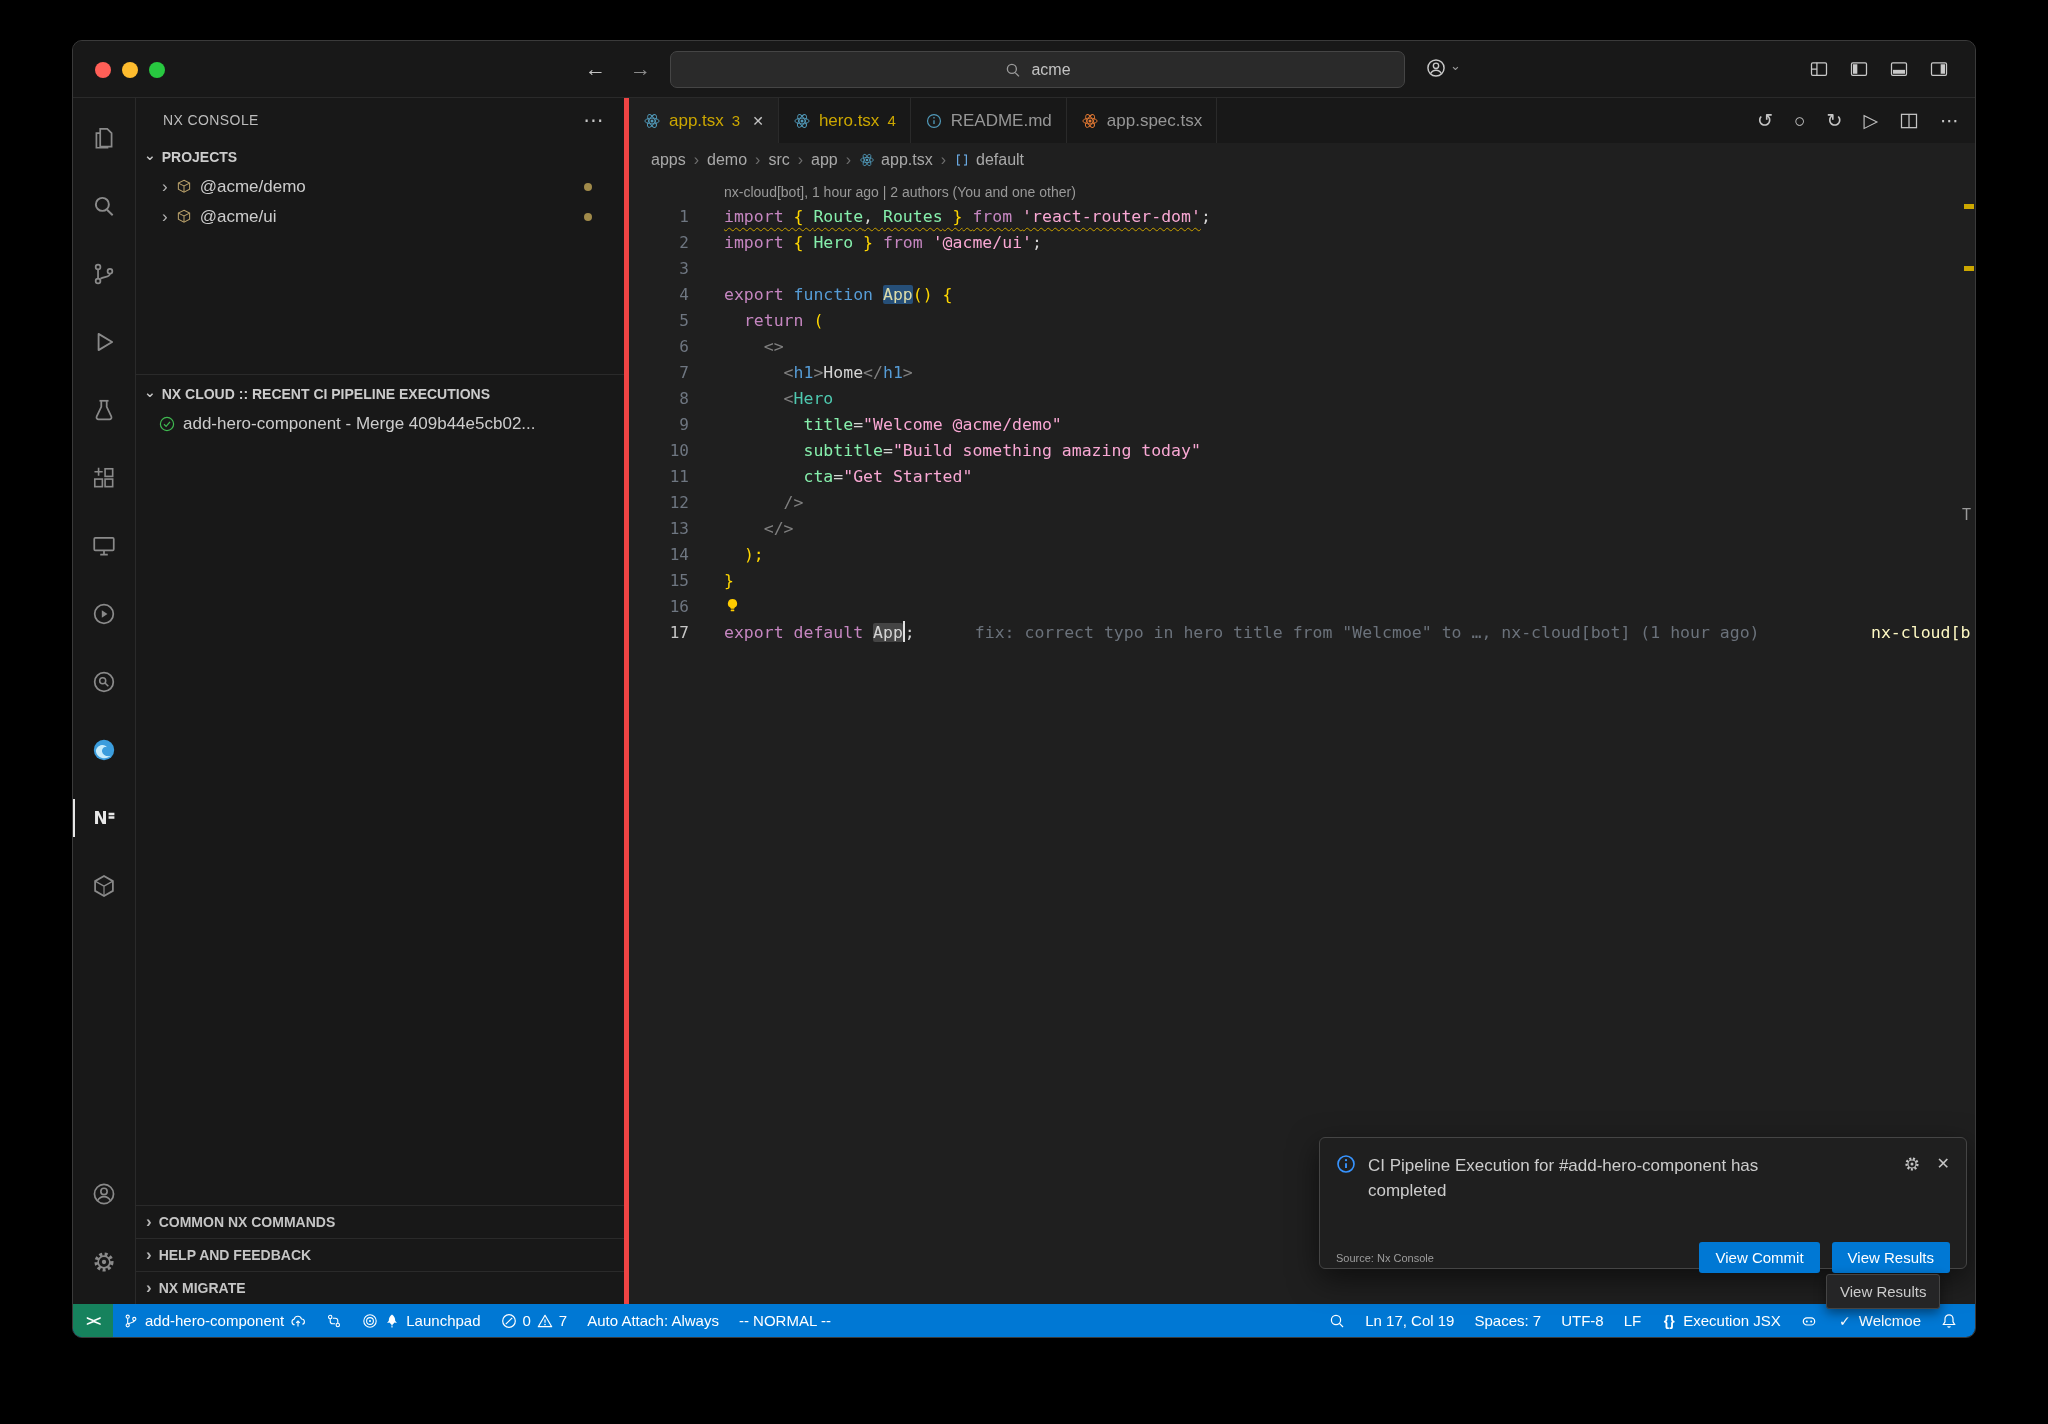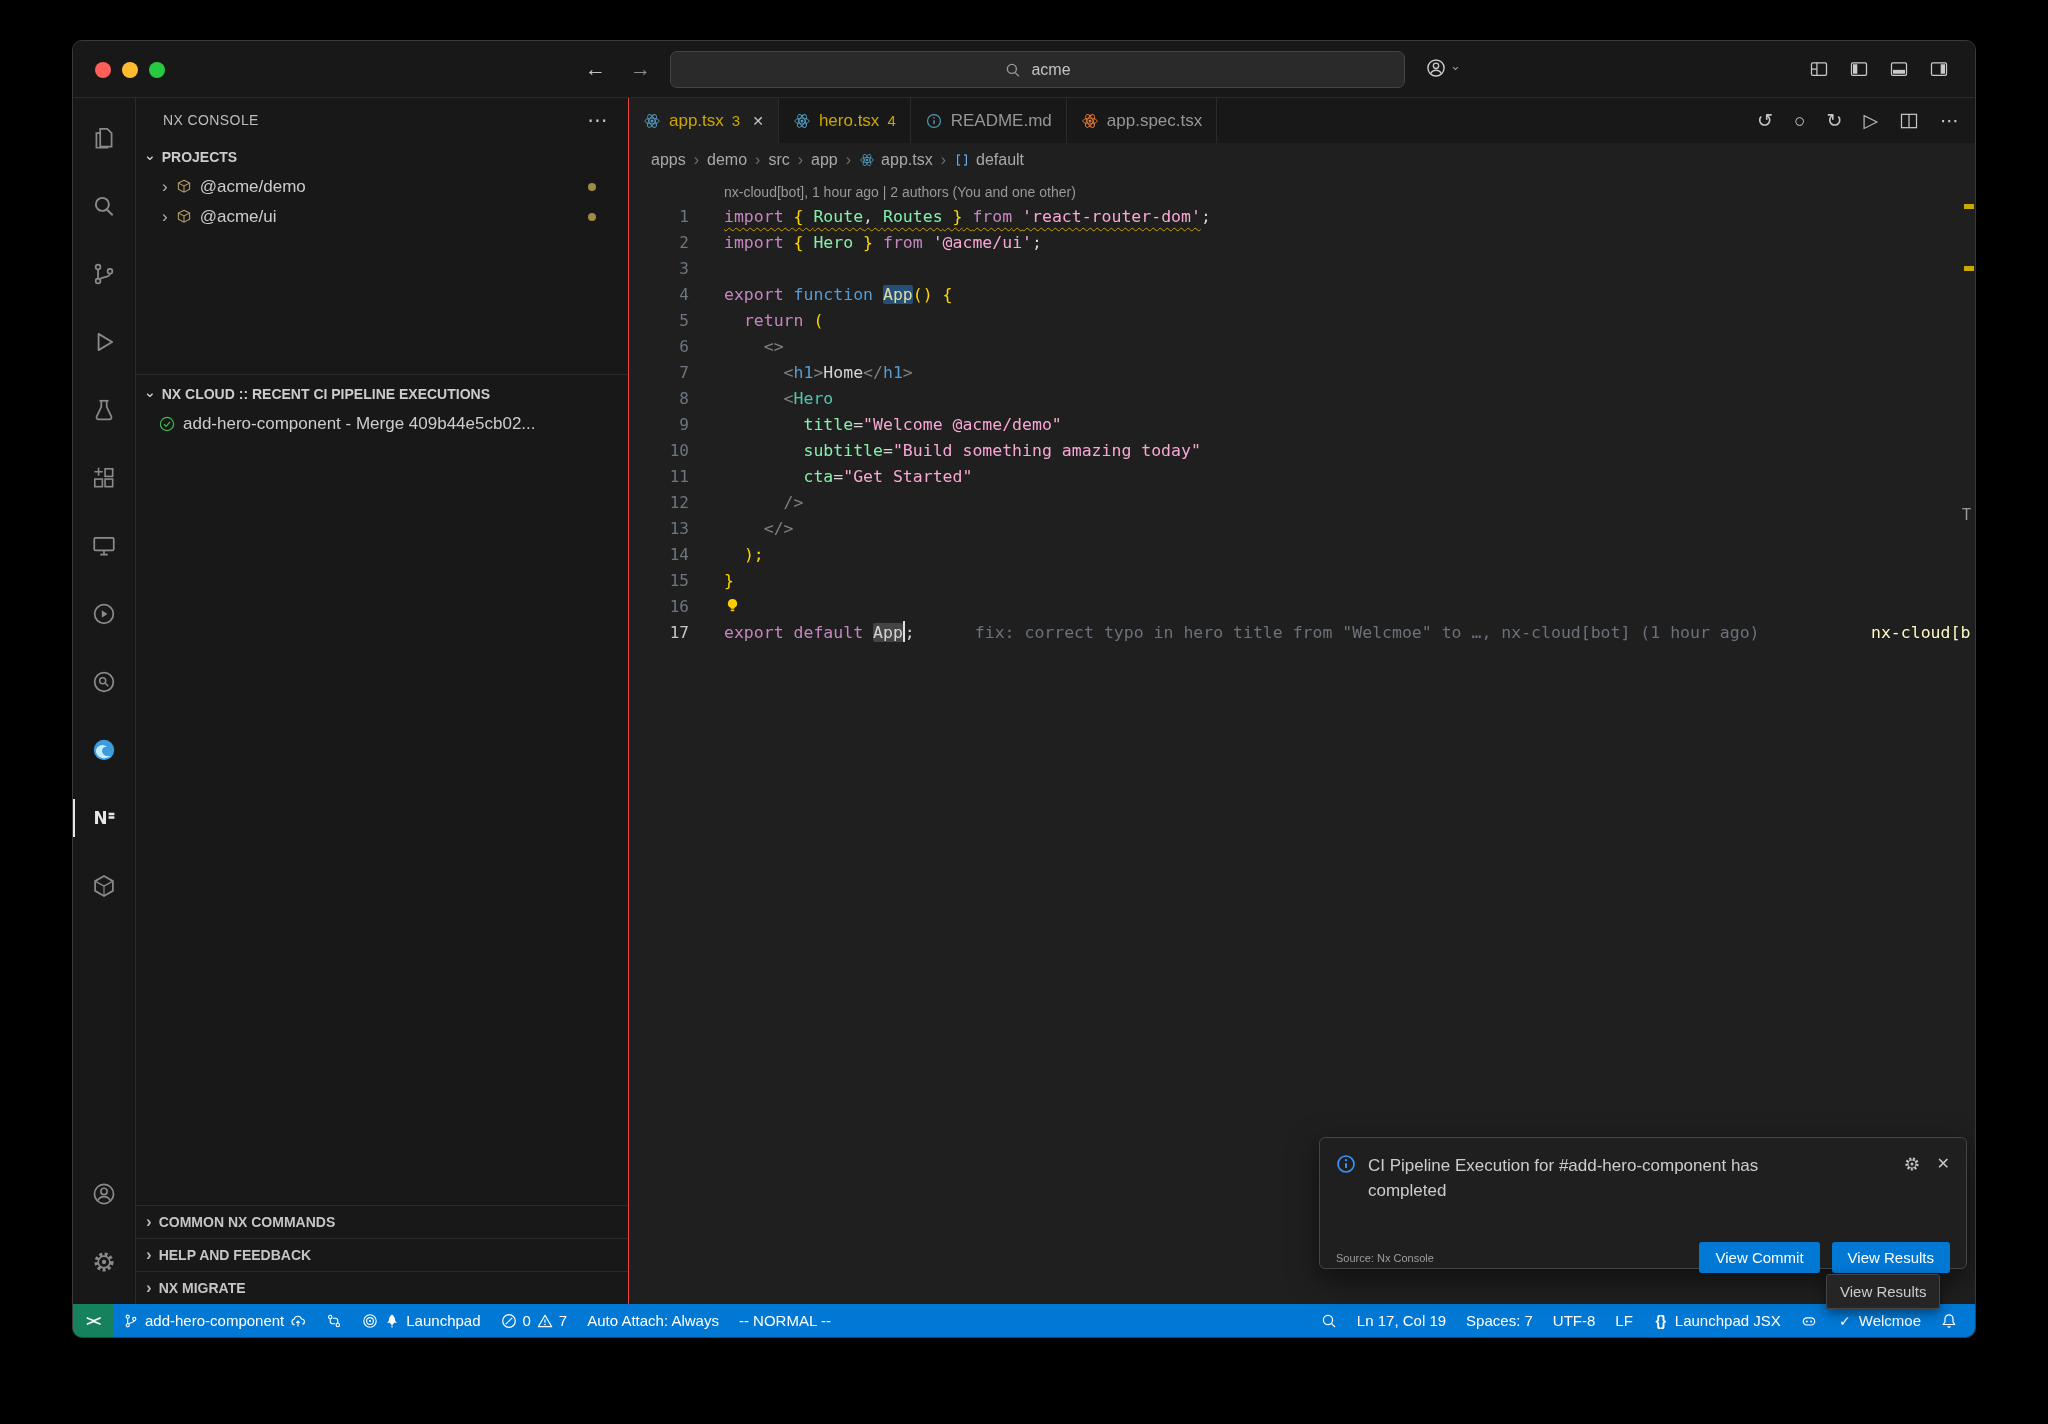--- a/index.html
+++ b/index.html
@@ -36,21 +36,21 @@
   .main{flex:1;display:flex;min-height:0}
   .activitybar{width:63px;background:#181818;border-right:1px solid #2a2a2a;display:flex;
     flex-direction:column;padding-top:6px;flex:0 0 auto}
   .ab-item{width:62px;height:68px;display:flex;align-items:center;justify-content:center;
     color:#8a8a8a;position:relative;cursor:pointer}
   .ab-item.active{color:#e7e7e7}
   .ab-item.active::before{content:'';position:absolute;left:0;top:15px;bottom:15px;width:2px;background:#e7e7e7}
   .ab-bottom{margin-top:auto;padding-bottom:8px}
 
   
-  .sidebar{width:493px;background:#181818;border-right:1px solid #ef4444;display:flex;
+  .sidebar{width:493px;background:#181818;border-right:5px solid #ef4444;display:flex;
     flex-direction:column;flex:0 0 auto;min-height:0}
   .sb-header{height:44px;display:flex;align-items:center;padding:0 20px 0 27px;color:#bcbcbc;
     font-size:14px;letter-spacing:.4px}
   .sb-header .more{margin-left:auto;font-size:20px;color:#c5c5c5;cursor:pointer}
   .section-h{height:30px;display:flex;align-items:center;gap:6px;padding-left:8px;color:#cccccc;
     font-size:14px;font-weight:700;cursor:pointer}
   .section-h .chev{font-size:14px;color:#c5c5c5;margin-top:-4px}
   .tree-row{height:30px;display:flex;align-items:center;gap:7px;padding-left:26px;color:#cccccc;
     font-size:17px;cursor:pointer}
   .chev-r{color:#b5b5b5;font-size:17px}
@@ -618,21 +618,21 @@
         <div class="sb-item ">
           <span class="sb-txt">UTF-8</span>
         </div>
         <div class="sb-item ">
           <span class="sb-txt">LF</span>
         </div>
         <div class="sb-item ">
           <span class="ic s16">
             <span class="txtic">{}</span>
           </span>
-          <span class="sb-txt">Launchpad JSX</span>
+          <span class="sb-txt">Execution JSX</span>
         </div>
         <div class="sb-item ">
           <span class="ic s16">
             <svg viewBox="0 0 16 16" xmlns="http://www.w3.org/2000/svg">
               <rect x="2.3" y="4.8" width="11.4" height="7.2" rx="3.6" stroke="currentColor" fill="none" stroke-width="1.2"></rect>
               <circle cx="5.8" cy="8.4" r="1" fill="currentColor"></circle>
               <circle cx="10.2" cy="8.4" r="1" fill="currentColor"></circle>
             </svg>
           </span>
         </div>

